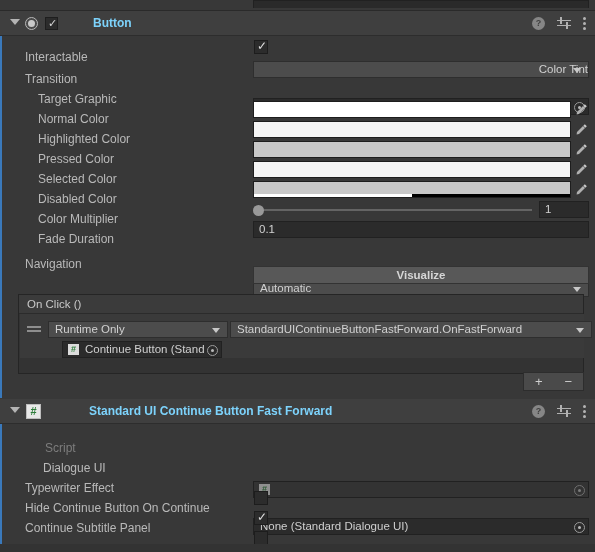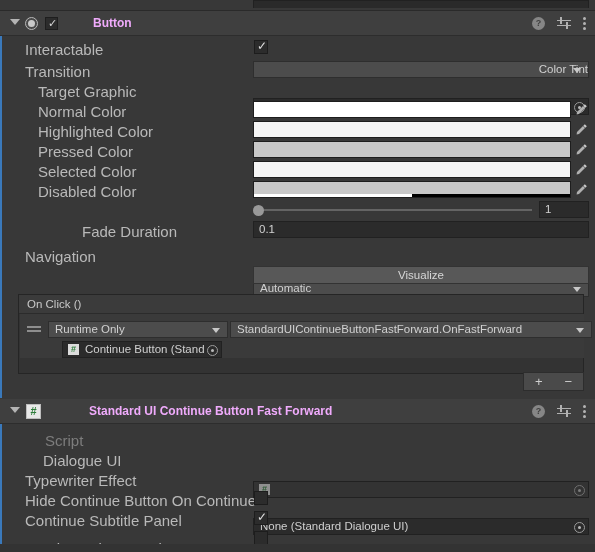--- a/index.html
+++ b/index.html
@@ -21,21 +21,21 @@
 
   
   .sel-stripe{position:absolute;left:0;width:2px;background:#3a79bb;}
 
   
   .comp-header{position:absolute;left:0;width:595px;height:25px;background:#3f3f3f;
      border-bottom:1px solid #2d2d2d;box-sizing:border-box;}
   .comp-header .inner{position:relative;width:100%;height:100%;}
   .foldout{position:absolute;left:10px;top:8px;width:0;height:0;
     border-left:5px solid transparent;border-right:5px solid transparent;border-top:6px solid #b4b4b4;}
-  .hdr-title{position:absolute;top:5px;color:#f0abfc;font-size:12px;font-weight:bold;white-space:nowrap;padding-left:27px;}
+  .hdr-title{position:absolute;top:5px;color:#7dd3fc;font-size:12px;font-weight:bold;white-space:nowrap;padding-left:27px;}
   .hdr-icons{position:absolute;right:8px;top:5px;display:flex;align-items:center;gap:12px;}
   .icon-help{width:13px;height:13px;border-radius:50%;background:#868686;
      color:#3f3f3f;font-size:9px;font-weight:bold;line-height:13px;text-align:center;}
   .icon-preset{width:14px;height:13px;position:relative;}
   .icon-preset i{position:absolute;background:#b0b0b0;display:block;}
   .icon-preset .l1{left:0;top:3px;width:14px;height:1px;}
   .icon-preset .l2{left:0;top:8px;width:14px;height:1px;}
   .icon-preset .k1{left:3px;top:0px;width:2px;height:7px;}
   .icon-preset .k2{left:9px;top:5px;width:2px;height:7px;}
   .icon-menu{width:4px;height:14px;position:relative;}
@@ -54,21 +54,21 @@
      border:1px solid #1e1e1e;box-sizing:border-box;}
   .hdr-check .tick{position:absolute;left:2px;top:-1px;color:#d8d8d8;font-size:11px;line-height:13px;}
   
   .icon-cs{position:absolute;left:26px;top:5px;width:15px;height:15px;background:#e8e8e8;
      border:1px solid #bdbdbd;box-sizing:border-box;}
   .icon-cs span{position:absolute;left:0;top:0;width:100%;height:100%;line-height:13px;text-align:center;
      color:#2d7d3a;font-size:11px;font-weight:bold;}
 
   
   .row{position:absolute;left:0;width:595px;height:20px;}
-  .row .lbl{position:absolute;top:3px;color:#b9b9b9;font-size:15px;white-space:nowrap;}
+  .row .lbl{position:absolute;top:12px;color:#b9b9b9;font-size:12px;white-space:nowrap;}
   .lbl.dim{color:#7d7d7d;}
   .ctl{position:absolute;left:253px;top:1px;width:336px;height:17px;box-sizing:border-box;}
 
   
   .cbox{position:absolute;left:254px;top:2px;width:14px;height:14px;background:#2c2c2c;
      border:1px solid #1d1d1d;box-sizing:border-box;}
   .cbox .tick{position:absolute;left:2px;top:-2px;color:#dcdcdc;font-size:12px;line-height:14px;}
 
   
   .dropdown{background:#4c4c4c;border:1px solid #2e2e2e;box-sizing:border-box;
@@ -261,40 +261,43 @@
         <i style="width:50%;"></i>
       </div>
   </div>
   <div class="eyedrop" style="top:181px;">
     <svg width="13" height="13" viewBox="0 0 13 13">
         <path d="M9.8 1.2 L11.8 3.2 L10.3 4.7 L8.3 2.7 Z" fill="#c9c9c9"></path>
         <path d="M8 3 L10 5 L4 11 L1.6 11.4 L2 9 Z" fill="#b0b0b0"></path>
       </svg>
   </div>
 
+  <div class="row" style="top:200px;">
+    <div class="lbl" style="left:38px;">Color Multiplier</div>
+  </div>
   <div class="slider" style="top:201px;">
     <div class="track"></div>
     <div class="knob" style="left:0px;"></div>
   </div>
   <div class="slider-val" style="top:201px;">1</div>
 
   <div class="row" style="top:220px;">
-    <div class="lbl" style="left:38px;margin-left:44px;">Fade Duration</div>
+    <div class="lbl" style="left:38px;">Fade Duration</div>
   </div>
   <div class="ctl textinput" style="top:221px;">0.1</div>
 
   <div class="row" style="top:245px;">
     <div class="lbl" style="left:25px;">Navigation</div>
   </div>
   <div class="ctl dropdown" style="top:246px;">
     <span>Automatic</span>
     <span class="caret"></span>
   </div>
 
-  <div class="btn" style="left:253px;top:266px;width:336px;height:18px;">Visualize</div>
+  <div class="btn" style="left:253px;top:266px;width:336px;height:18px;font-weight:bold;">Visualize</div>
 
   <div class="event-box" style="top:294px;height:80px;">
     <div class="event-title">On Click ()</div>
     <div class="event-row-bg"></div>
     <div class="drag-handle">
         <i></i>
         <i></i>
       </div>
 
     <div class="evt-mode dropdown">

